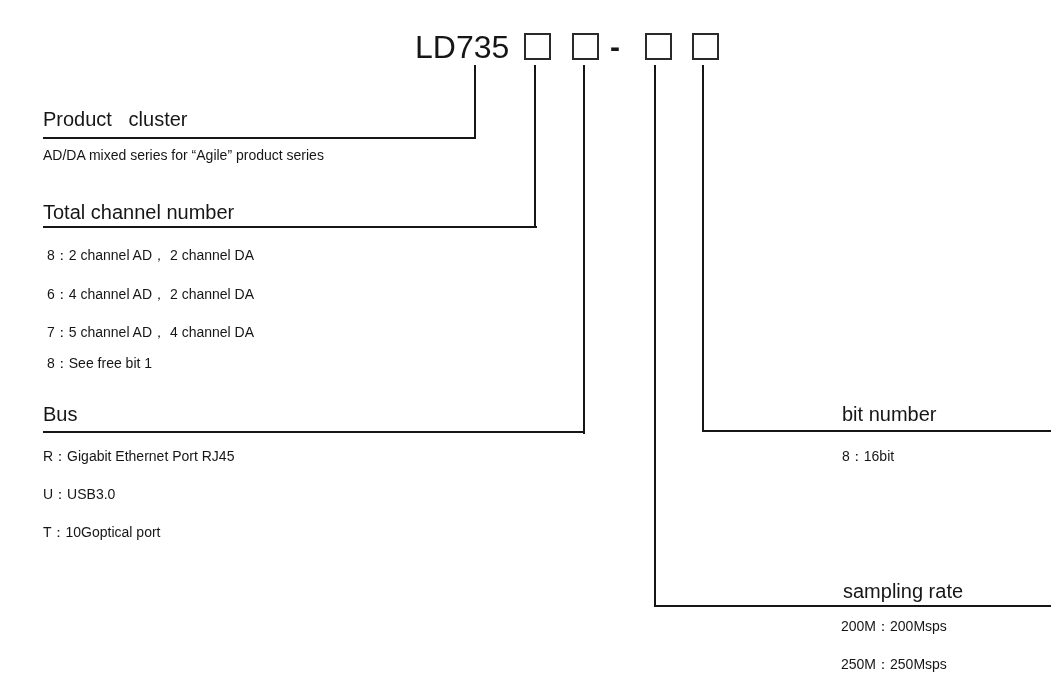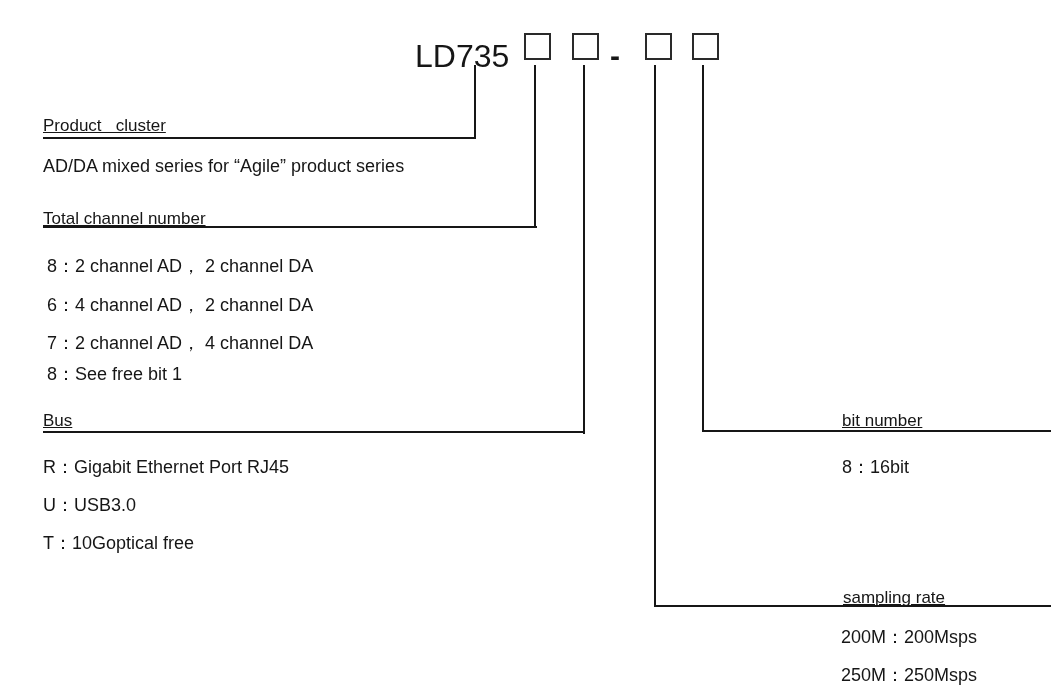--- a/index.html
+++ b/index.html
@@ -13,24 +13,23 @@
     background: #ffffff;
     overflow: hidden;
     font-family: "Liberation Sans", "DejaVu Sans", sans-serif;
     color: #161616;
   }
   .txt {
     position: absolute;
     white-space: pre;
     line-height: 1.2;
     color: #161616;
-    margin-top: 9px;
   }
-  .heading  { font-size: 17px; text-decoration: underline; }
-  .item     { font-size: 18px; }
+  .heading  { font-size: 20px; }
+  .item     { font-size: 14px; }
   .model    { position: absolute; font-size: 32px; line-height: 1; letter-spacing: 0px; }
   .sep      { position: absolute; font-size: 30px; line-height: 1; font-weight: bold; }
   .code-box {
     position: absolute;
     width: 23px;
     height: 23px;
     border: 2px solid #2a2a2a;
     background: #ffffff;
   }
   .hline {
@@ -68,26 +67,26 @@
 <div class="hline" style="left:43px; top:431px; width:542px;"></div>
 <div class="hline" style="left:702px; top:430px; width:349px;"></div>
 <div class="hline" style="left:654px; top:605px; width:397px;"></div>
 
 <div class="txt heading" style="left:43px; top:107px;">Product   cluster</div>
 <div class="txt item" style="left:43px; top:147px;">AD/DA mixed series for “Agile” product series</div>
 
 <div class="txt heading" style="left:43px; top:200px;">Total channel number</div>
 <div class="txt item" style="left:47px; top:247px;">8：2 channel AD， 2 channel DA</div>
 <div class="txt item" style="left:47px; top:286px;">6：4 channel AD， 2 channel DA</div>
-<div class="txt item" style="left:47px; top:324px;">7：2 channel AD， 4 channel DA</div>
+<div class="txt item" style="left:47px; top:324px;">7：5 channel AD， 4 channel DA</div>
 <div class="txt item" style="left:47px; top:355px;">8：See free bit 1</div>
 
 <div class="txt heading" style="left:43px; top:402px;text-align:center;">Bus</div>
 <div class="txt item" style="left:43px; top:448px;">R：Gigabit Ethernet Port RJ45</div>
 <div class="txt item" style="left:43px; top:486px;text-align:right;">U：USB3.0</div>
-<div class="txt item" style="left:43px; top:524px;">T：10Goptical free</div>
+<div class="txt item" style="left:43px; top:524px;">T：10Goptical port</div>
 
 <div class="txt heading" style="left:842px; top:402px;">bit number</div>
 <div class="txt item" style="left:842px; top:448px;">8：16bit</div>
 
 <div class="txt heading" style="left:843px; top:579px;">sampling rate</div>
 <div class="txt item" style="left:841px; top:618px;">200M：200Msps</div>
 <div class="txt item" style="left:841px; top:656px;">250M：250Msps</div>
 
 </body></html>

